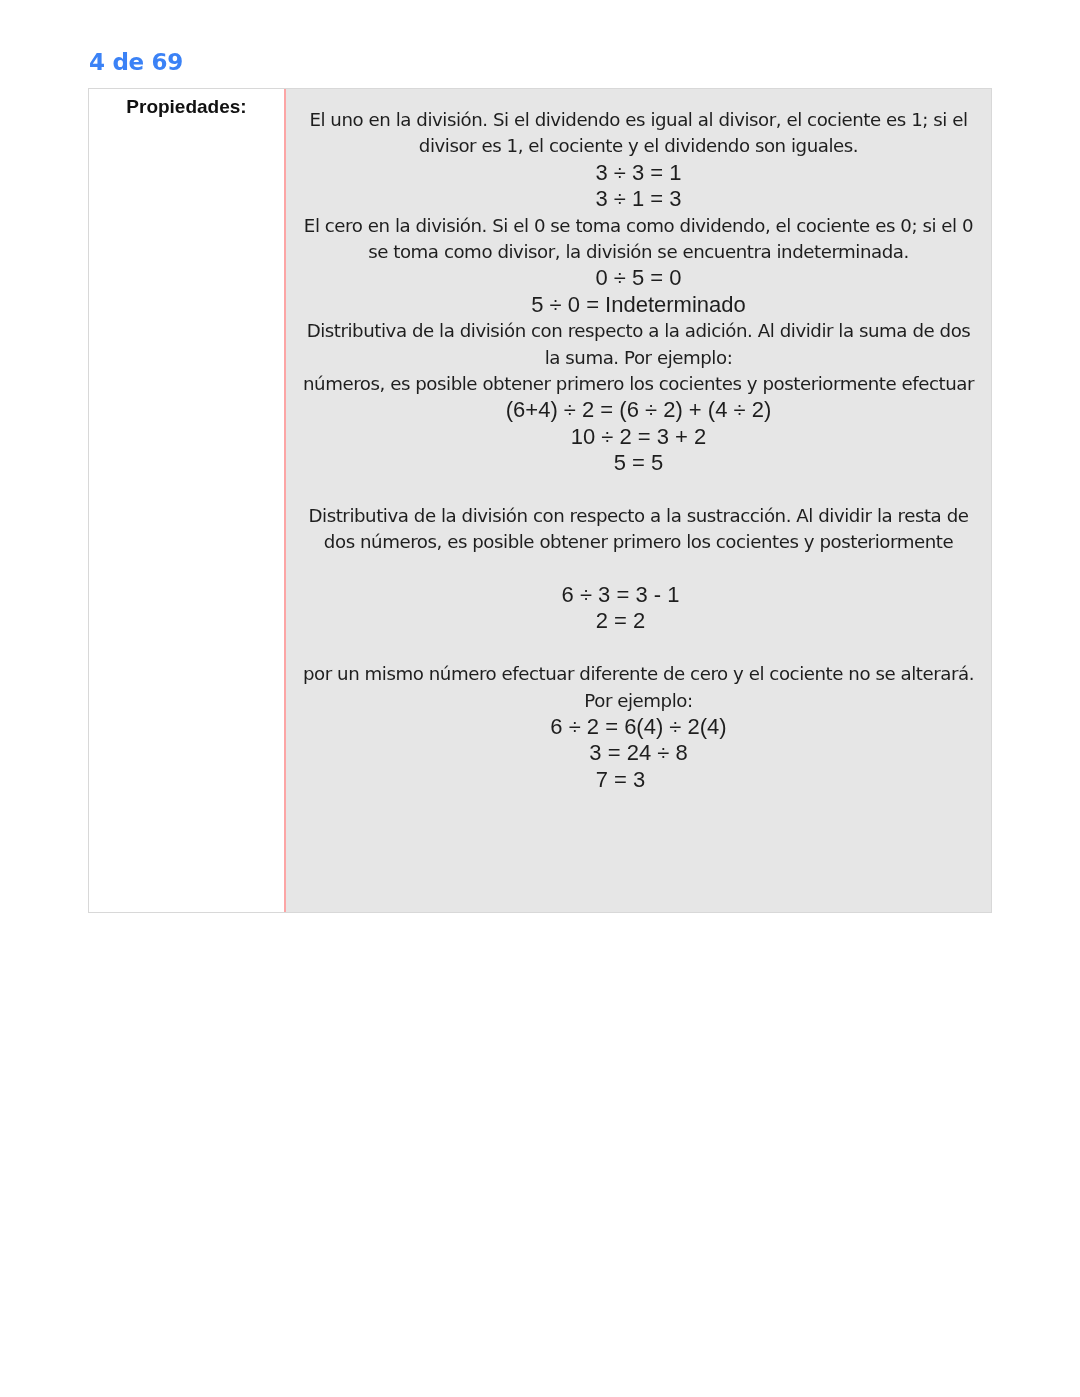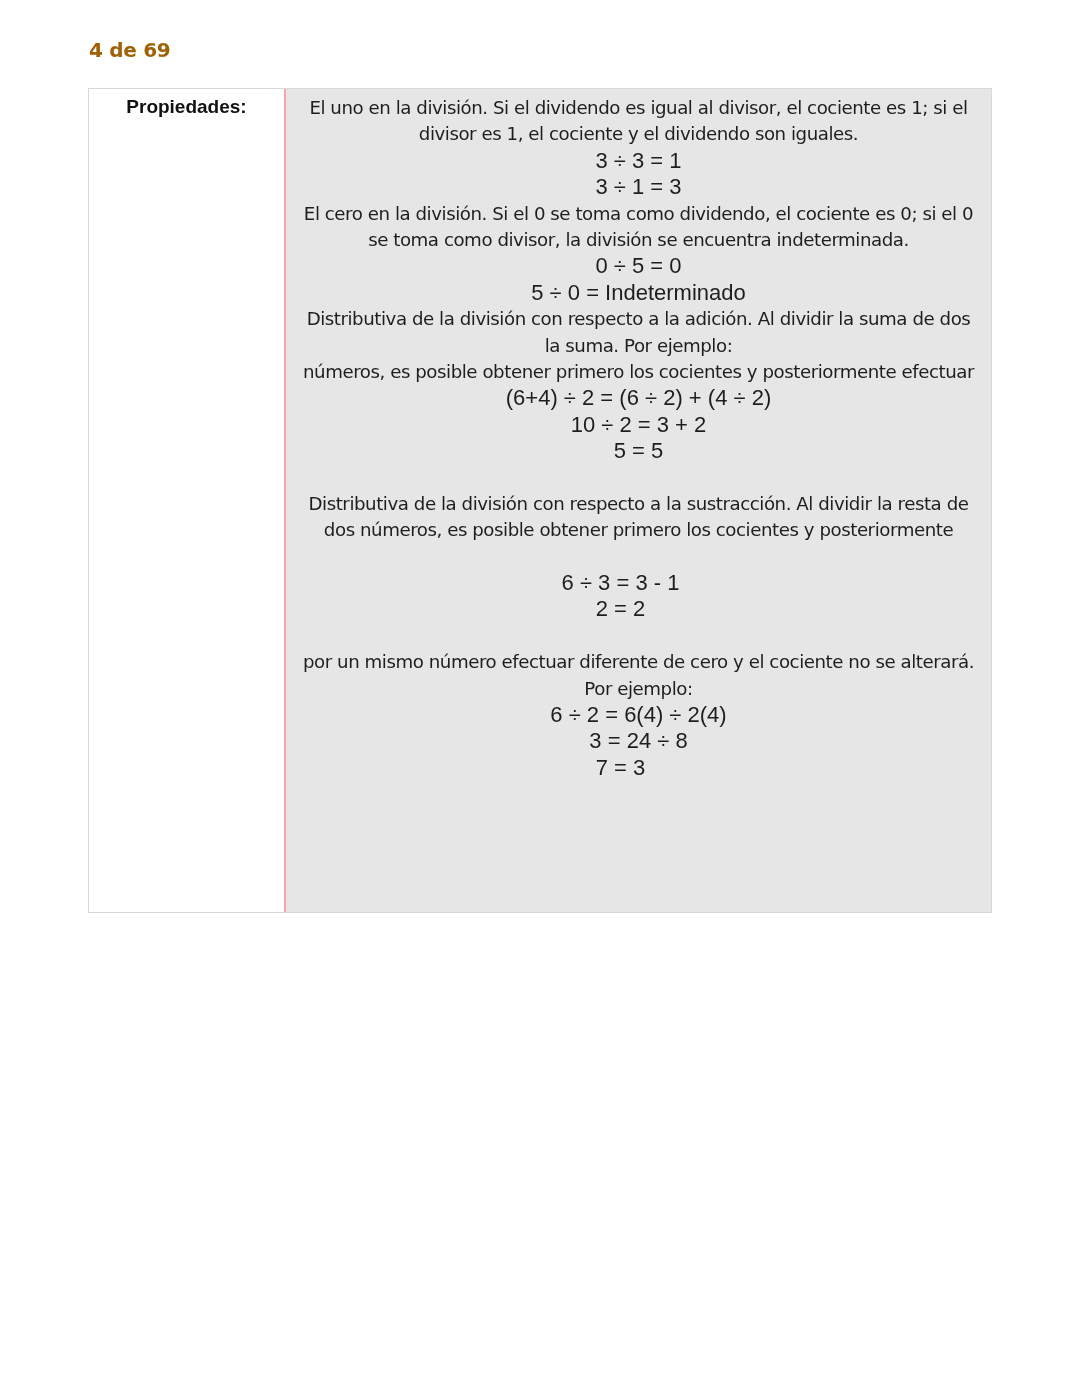--- a/index.html
+++ b/index.html
@@ -11,26 +11,26 @@
       width: 1080px;
       height: 1397px;
       position: relative;
       overflow: hidden;
       font-family: "Liberation Sans", sans-serif;
       color: #1a1a1a;
     }
     .page-header {
       position: absolute;
       left: 89px;
-      top: 33px;
+      top: 45px;
       font-family: "DejaVu Sans", sans-serif;
       font-weight: bold;
-      font-size: 20px;
+      font-size: 23px;
       letter-spacing: -0.3px;
-      color: #a16207;
+      color: #3b82f6;
       line-height: 34px;
     }
     .doc-table {
       position: absolute;
       left: 88px;
       top: 88px;
       width: 904px;
       height: 825px;
       display: flex;
       border: 1px solid #d8d8d8;
@@ -51,21 +51,21 @@
       text-align: center;
       font-family: "Liberation Sans", sans-serif;
       font-weight: bold;
       font-size: 19px;
       color: #111111;
     }
     .content-cell {
       flex: 1;
       background: #e6e6e6;
       box-sizing: border-box;
-      padding-top: 6px;
+      padding-top: 18px;
       text-align: center;
       font-family: "DejaVu Sans", sans-serif;
       font-size: 18.2px;
       letter-spacing: -0.45px;
       color: #1e1e1e;
       line-height: 26.4px;
     }
     .line {
       display: block;
       white-space: nowrap;

